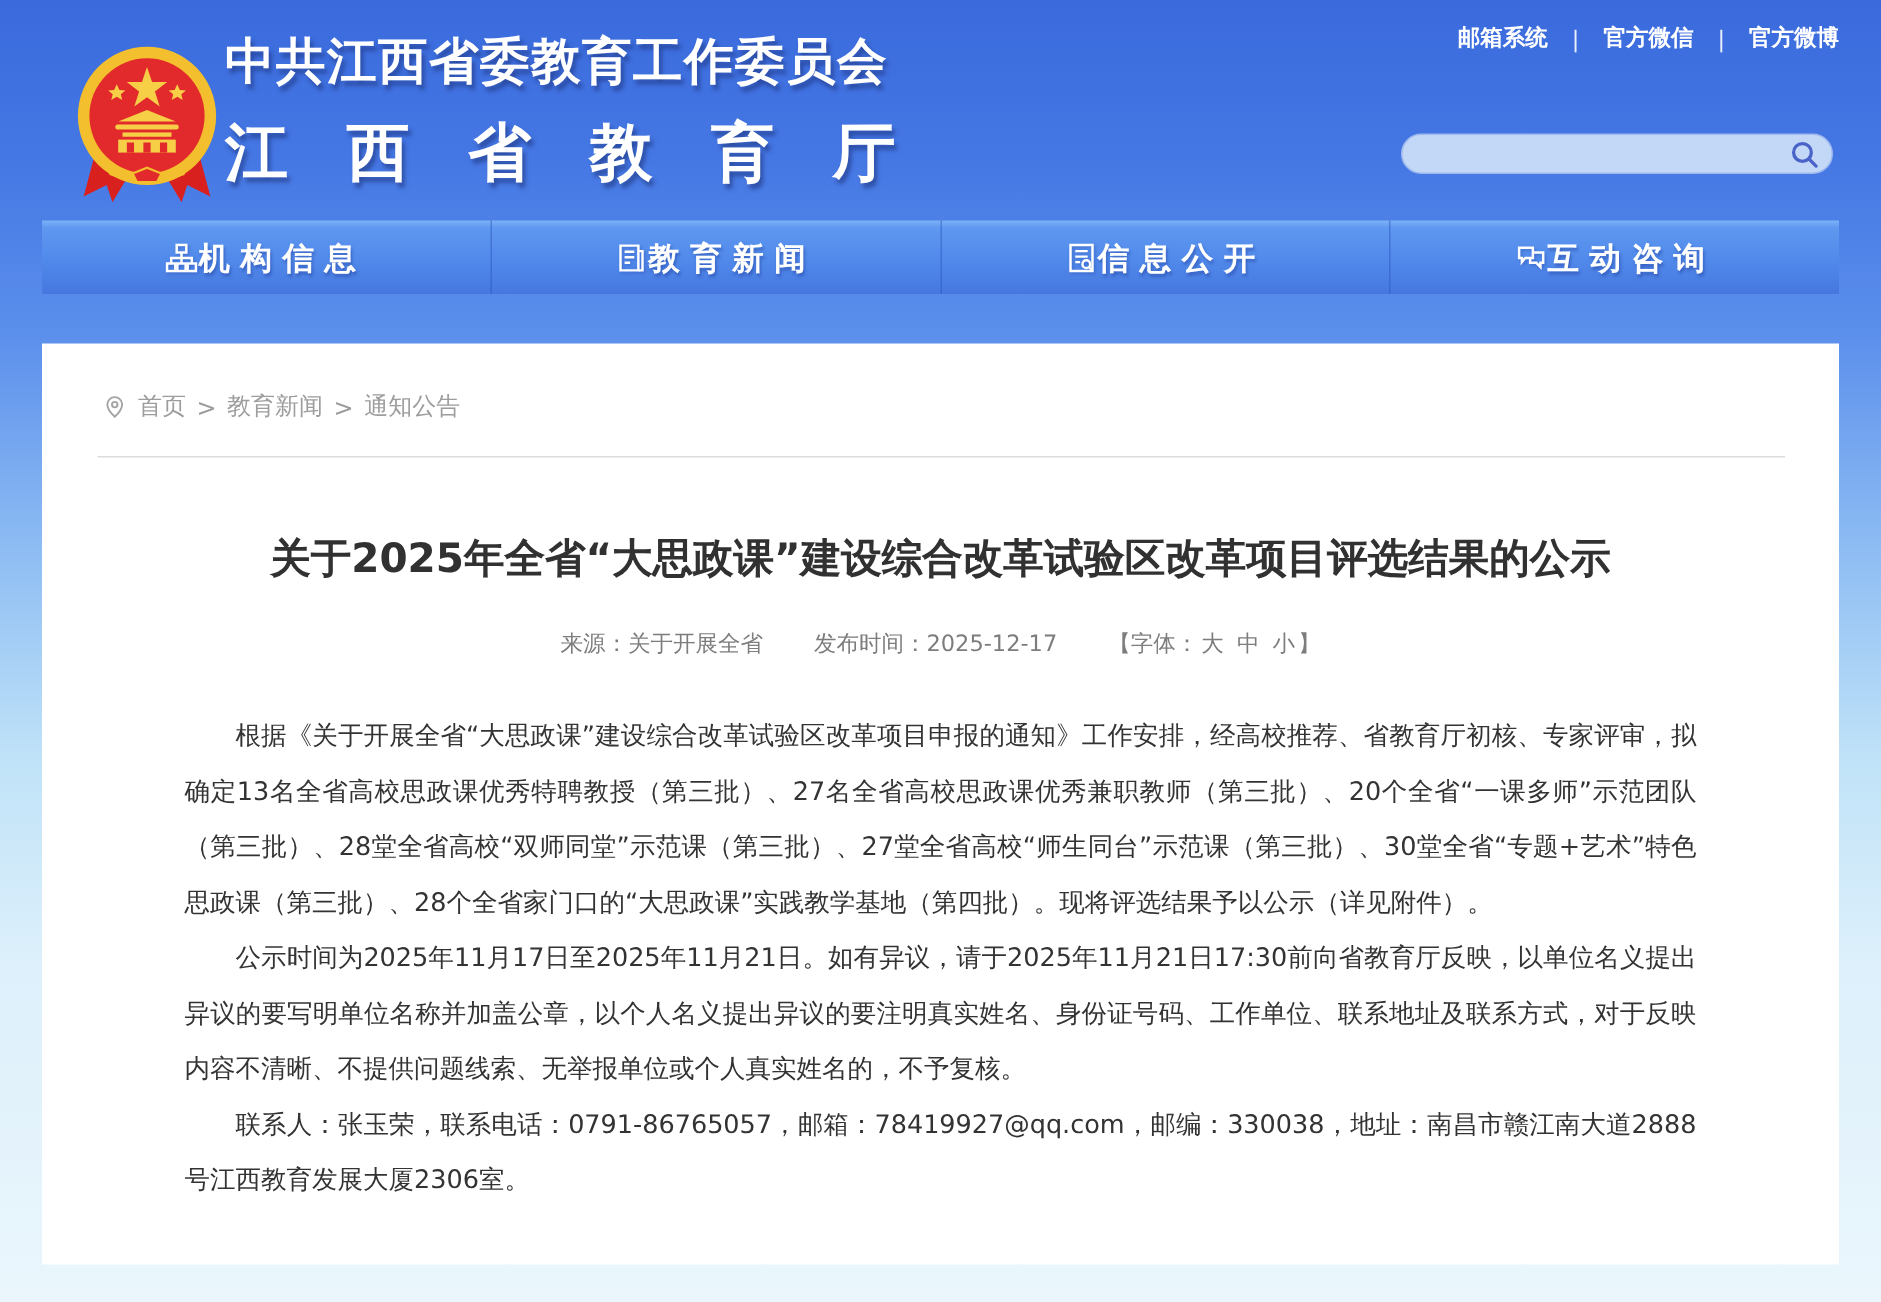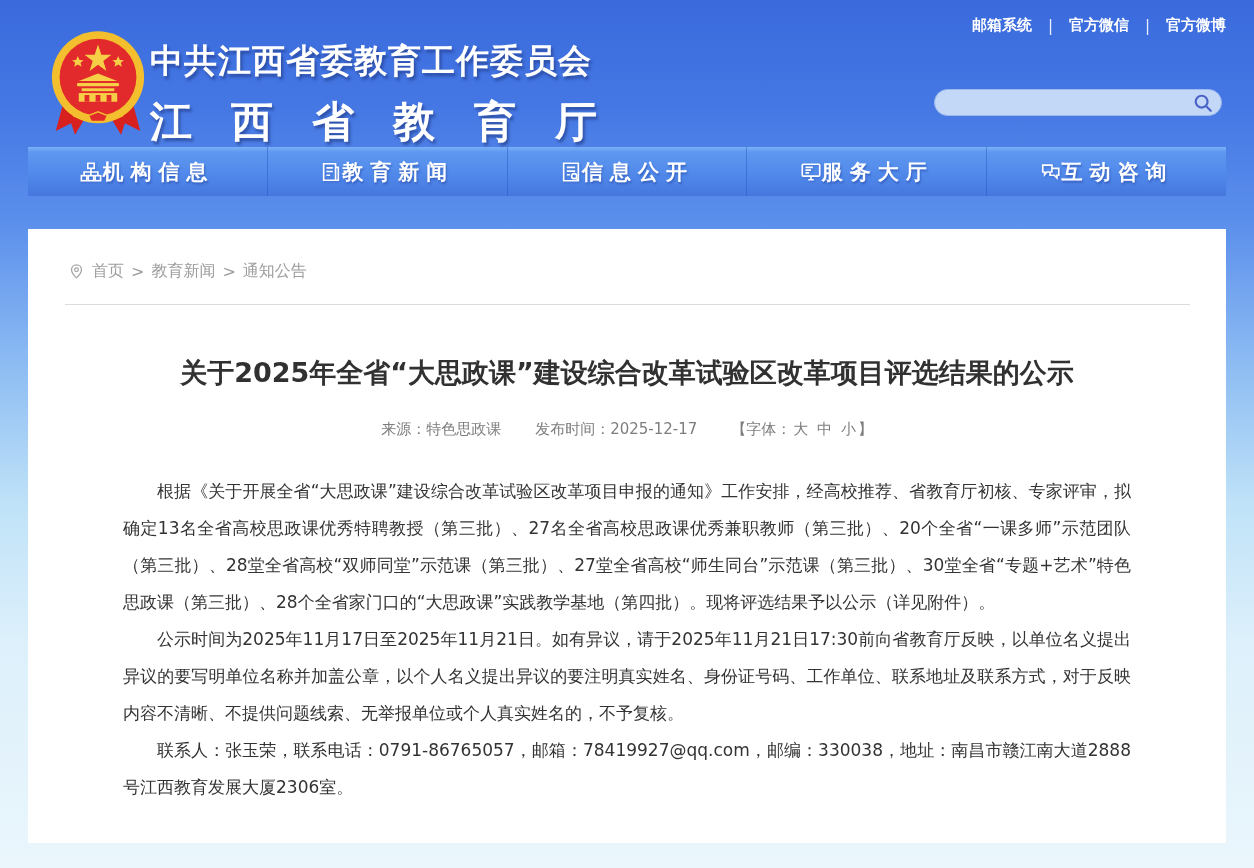--- a/index.html
+++ b/index.html
@@ -17,21 +17,21 @@
     display: flex; justify-content: flex-end; align-items: center;
     padding-top: 16px; gap: 16px;
     color: #fff; font-size: 15px; font-weight: bold;
   }
   .top-links a { color: #fff; text-decoration: none; cursor: pointer; }
   .top-links .sep { color: #e8eefc; font-weight: normal; }
 
   
   .brand-row { position: relative; height: 120px; margin-top: -18px; }
   .emblem { position: absolute; left: 22px; top: 10px; }
-  .titles { position: absolute; left: 122px; top: 22px; }
+  .titles { position: absolute; left: 122px; top: 2px; }
   .title-line1 {
     color: #fff; font-size: 33px; font-weight: bold; letter-spacing: 1px;
     text-shadow: 2px 3px 3px rgba(25,45,115,.55);
   }
   .title-line2 {
     margin-top: 10px; width: 447px; color: #fff; font-size: 42px; font-weight: bold;
     text-align: justify; text-align-last: justify;
     text-shadow: 2px 3px 3px rgba(25,45,115,.55);
   }
   .search-box {
@@ -162,28 +162,20 @@
       <svg width="22" height="22" viewBox="0 0 24 24" fill="none" stroke="#fff" stroke-width="1.8">
         <path d="M4 2.5 L20 2.5 L20 21.5 L4 21.5 Z"></path>
         <path d="M7.5 7 L16.5 7 M7.5 11 L16.5 11 M7.5 15 L11 15"></path>
         <circle cx="15.5" cy="16.5" r="2.8"></circle>
         <line x1="17.6" y1="18.6" x2="19.6" y2="20.6"></line>
       </svg>
       <span>信息公开</span>
     </a>
     <a class="nav-item">
       <svg width="22" height="22" viewBox="0 0 24 24" fill="none" stroke="#fff" stroke-width="1.8">
-        <rect x="2.5" y="3.5" width="19" height="13" rx="1"></rect>
-        <path d="M6 7 L14 7 M6 10 L12 10 M6 13 L10 13"></path>
-        <path d="M9 20.5 L15 20.5 M12 16.5 L12 20.5"></path>
-      </svg>
-      <span>服务大厅</span>
-    </a>
-    <a class="nav-item">
-      <svg width="22" height="22" viewBox="0 0 24 24" fill="none" stroke="#fff" stroke-width="1.8">
         <path d="M3 4.5 L13 4.5 L13 12 L7.5 12 L5 15 L5 12 L3 12 Z"></path>
         <path d="M13 8 L20.5 8 L20.5 15.5 L18.5 15.5 L18.5 18.5 L15.5 15.5 L11 15.5 L11 12.5"></path>
       </svg>
       <span>互动咨询</span>
     </a>
   </nav>
 
   <main class="card">
 
     <div class="breadcrumb">
@@ -197,21 +189,21 @@
       <span class="bc-sep">&gt;</span>
       <a>通知公告</a>
     </div>
 
     <div class="rule"></div>
 
     <article class="article">
       <h1>关于2025年全省“大思政课”建设综合改革试验区改革项目评选结果的公示</h1>
 
       <div class="meta">
-        <span>来源：特色思政课</span>
+        <span>来源：关于开展全省</span>
         <span>发布时间：2025-12-17</span>
         <span class="font-switch">
           <span>【字体：</span><span class="size">大</span> <span class="size">中</span> <span class="size">小</span><span>】</span>
         </span>
       </div>
 
       <div class="body-text">
         <p>根据《关于开展全省“大思政课”建设综合改革试验区改革项目申报的通知》工作安排，经高校推荐、省教育厅初核、专家评审，拟确定13名全省高校思政课优秀特聘教授（第三批）、27名全省高校思政课优秀兼职教师（第三批）、20个全省“一课多师”示范团队（第三批）、28堂全省高校“双师同堂”示范课（第三批）、27堂全省高校“师生同台”示范课（第三批）、30堂全省“专题+艺术”特色思政课（第三批）、28个全省家门口的“大思政课”实践教学基地（第四批）。现将评选结果予以公示（详见附件）。</p>
         <p>公示时间为2025年11月17日至2025年11月21日。如有异议，请于2025年11月21日17:30前向省教育厅反映，以单位名义提出异议的要写明单位名称并加盖公章，以个人名义提出异议的要注明真实姓名、身份证号码、工作单位、联系地址及联系方式，对于反映内容不清晰、不提供问题线索、无举报单位或个人真实姓名的，不予复核。</p>
         <p>联系人：张玉荣，联系电话：0791-86765057，邮箱：78419927@qq.com，邮编：330038，地址：南昌市赣江南大道2888号江西教育发展大厦2306室。</p>

